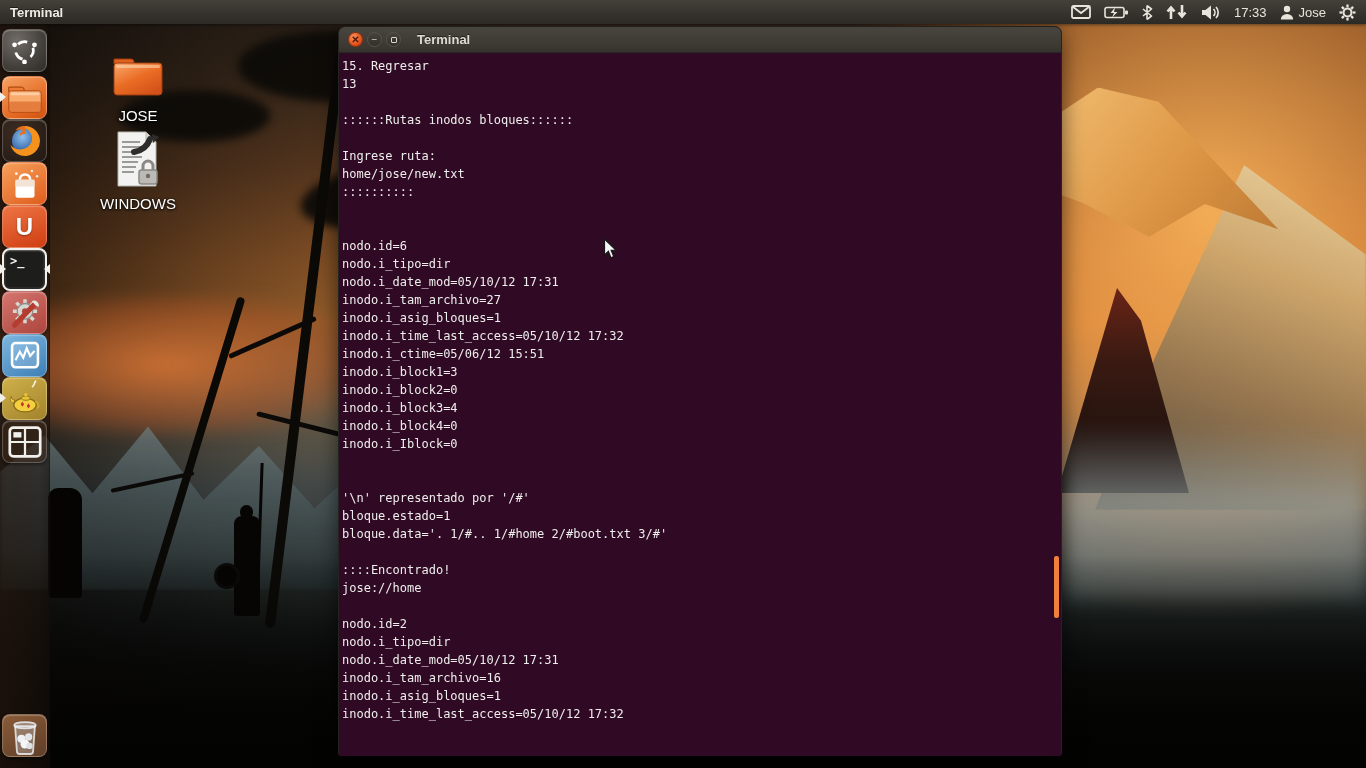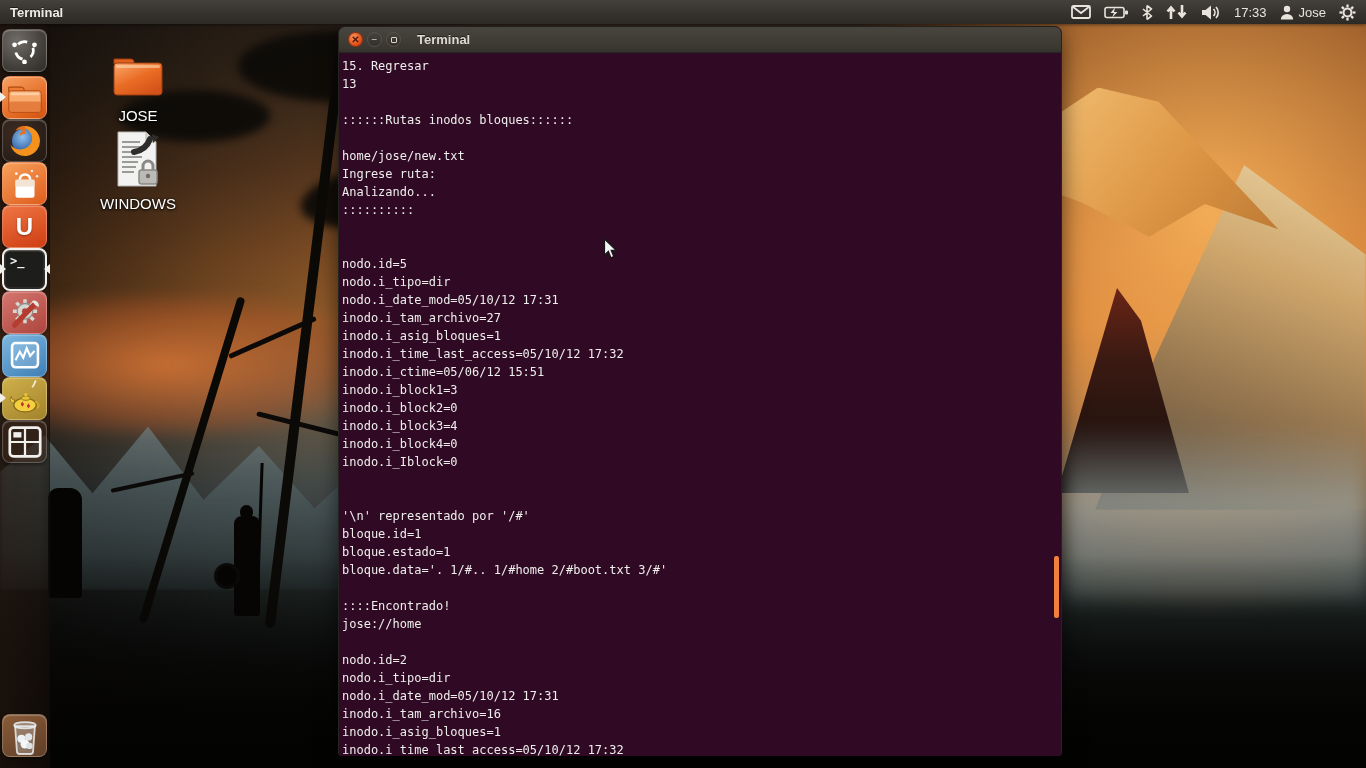--- a/index.html
+++ b/index.html
@@ -189,42 +189,40 @@
         </div>
       <div class="wtitle">Terminal</div>
     </div>
     <div class="term-body">
       <div class="term-lines">
           <div class="tline">15. Regresar</div>
           <div class="tline">13</div>
           <div class="tline">&nbsp;</div>
           <div class="tline">::::::Rutas inodos bloques::::::</div>
           <div class="tline">&nbsp;</div>
+          <div class="tline">Ingrese ruta:</div>
           <div class="tline">home/jose/new.txt</div>
-          <div class="tline">Ingrese ruta:</div>
-          <div class="tline">Analizando...</div>
           <div class="tline">::::::::::</div>
           <div class="tline">&nbsp;</div>
           <div class="tline">&nbsp;</div>
-          <div class="tline">nodo.id=5</div>
+          <div class="tline">nodo.id=6</div>
           <div class="tline">nodo.i_tipo=dir</div>
           <div class="tline">nodo.i_date_mod=05/10/12 17:31</div>
           <div class="tline">inodo.i_tam_archivo=27</div>
           <div class="tline">inodo.i_asig_bloques=1</div>
           <div class="tline">inodo.i_time_last_access=05/10/12 17:32</div>
           <div class="tline">inodo.i_ctime=05/06/12 15:51</div>
           <div class="tline">inodo.i_block1=3</div>
           <div class="tline">inodo.i_block2=0</div>
           <div class="tline">inodo.i_block3=4</div>
           <div class="tline">inodo.i_block4=0</div>
           <div class="tline">inodo.i_Iblock=0</div>
           <div class="tline">&nbsp;</div>
           <div class="tline">&nbsp;</div>
           <div class="tline">'\n' representado por '/#'</div>
-          <div class="tline">bloque.id=1</div>
           <div class="tline">bloque.estado=1</div>
           <div class="tline">bloque.data='. 1/#.. 1/#home 2/#boot.txt 3/#'</div>
           <div class="tline">&nbsp;</div>
           <div class="tline">::::Encontrado!</div>
           <div class="tline">jose://home</div>
           <div class="tline">&nbsp;</div>
           <div class="tline">nodo.id=2</div>
           <div class="tline">nodo.i_tipo=dir</div>
           <div class="tline">nodo.i_date_mod=05/10/12 17:31</div>
           <div class="tline">inodo.i_tam_archivo=16</div>

